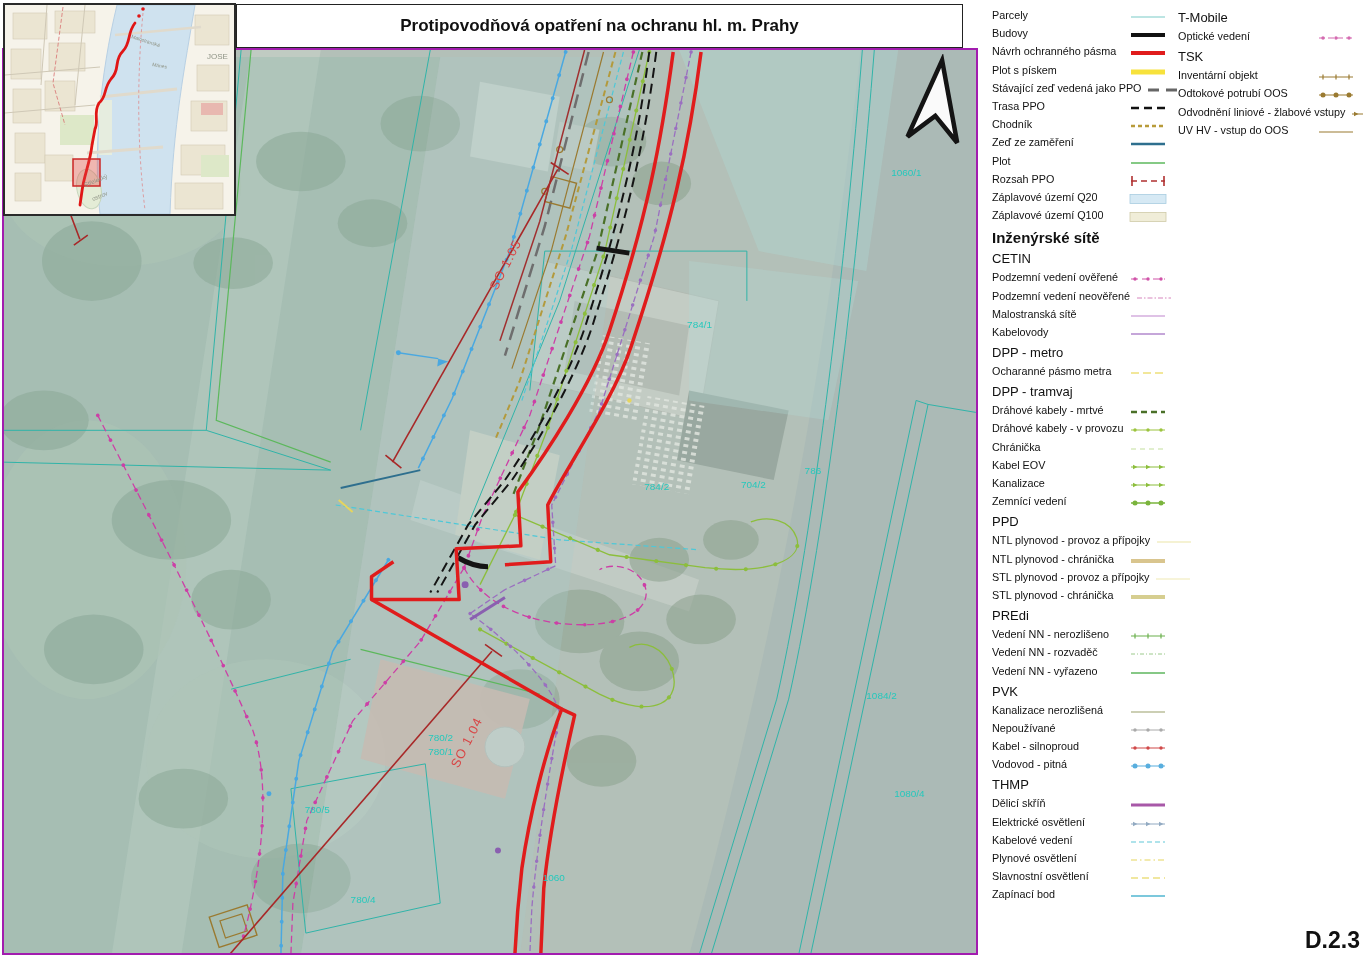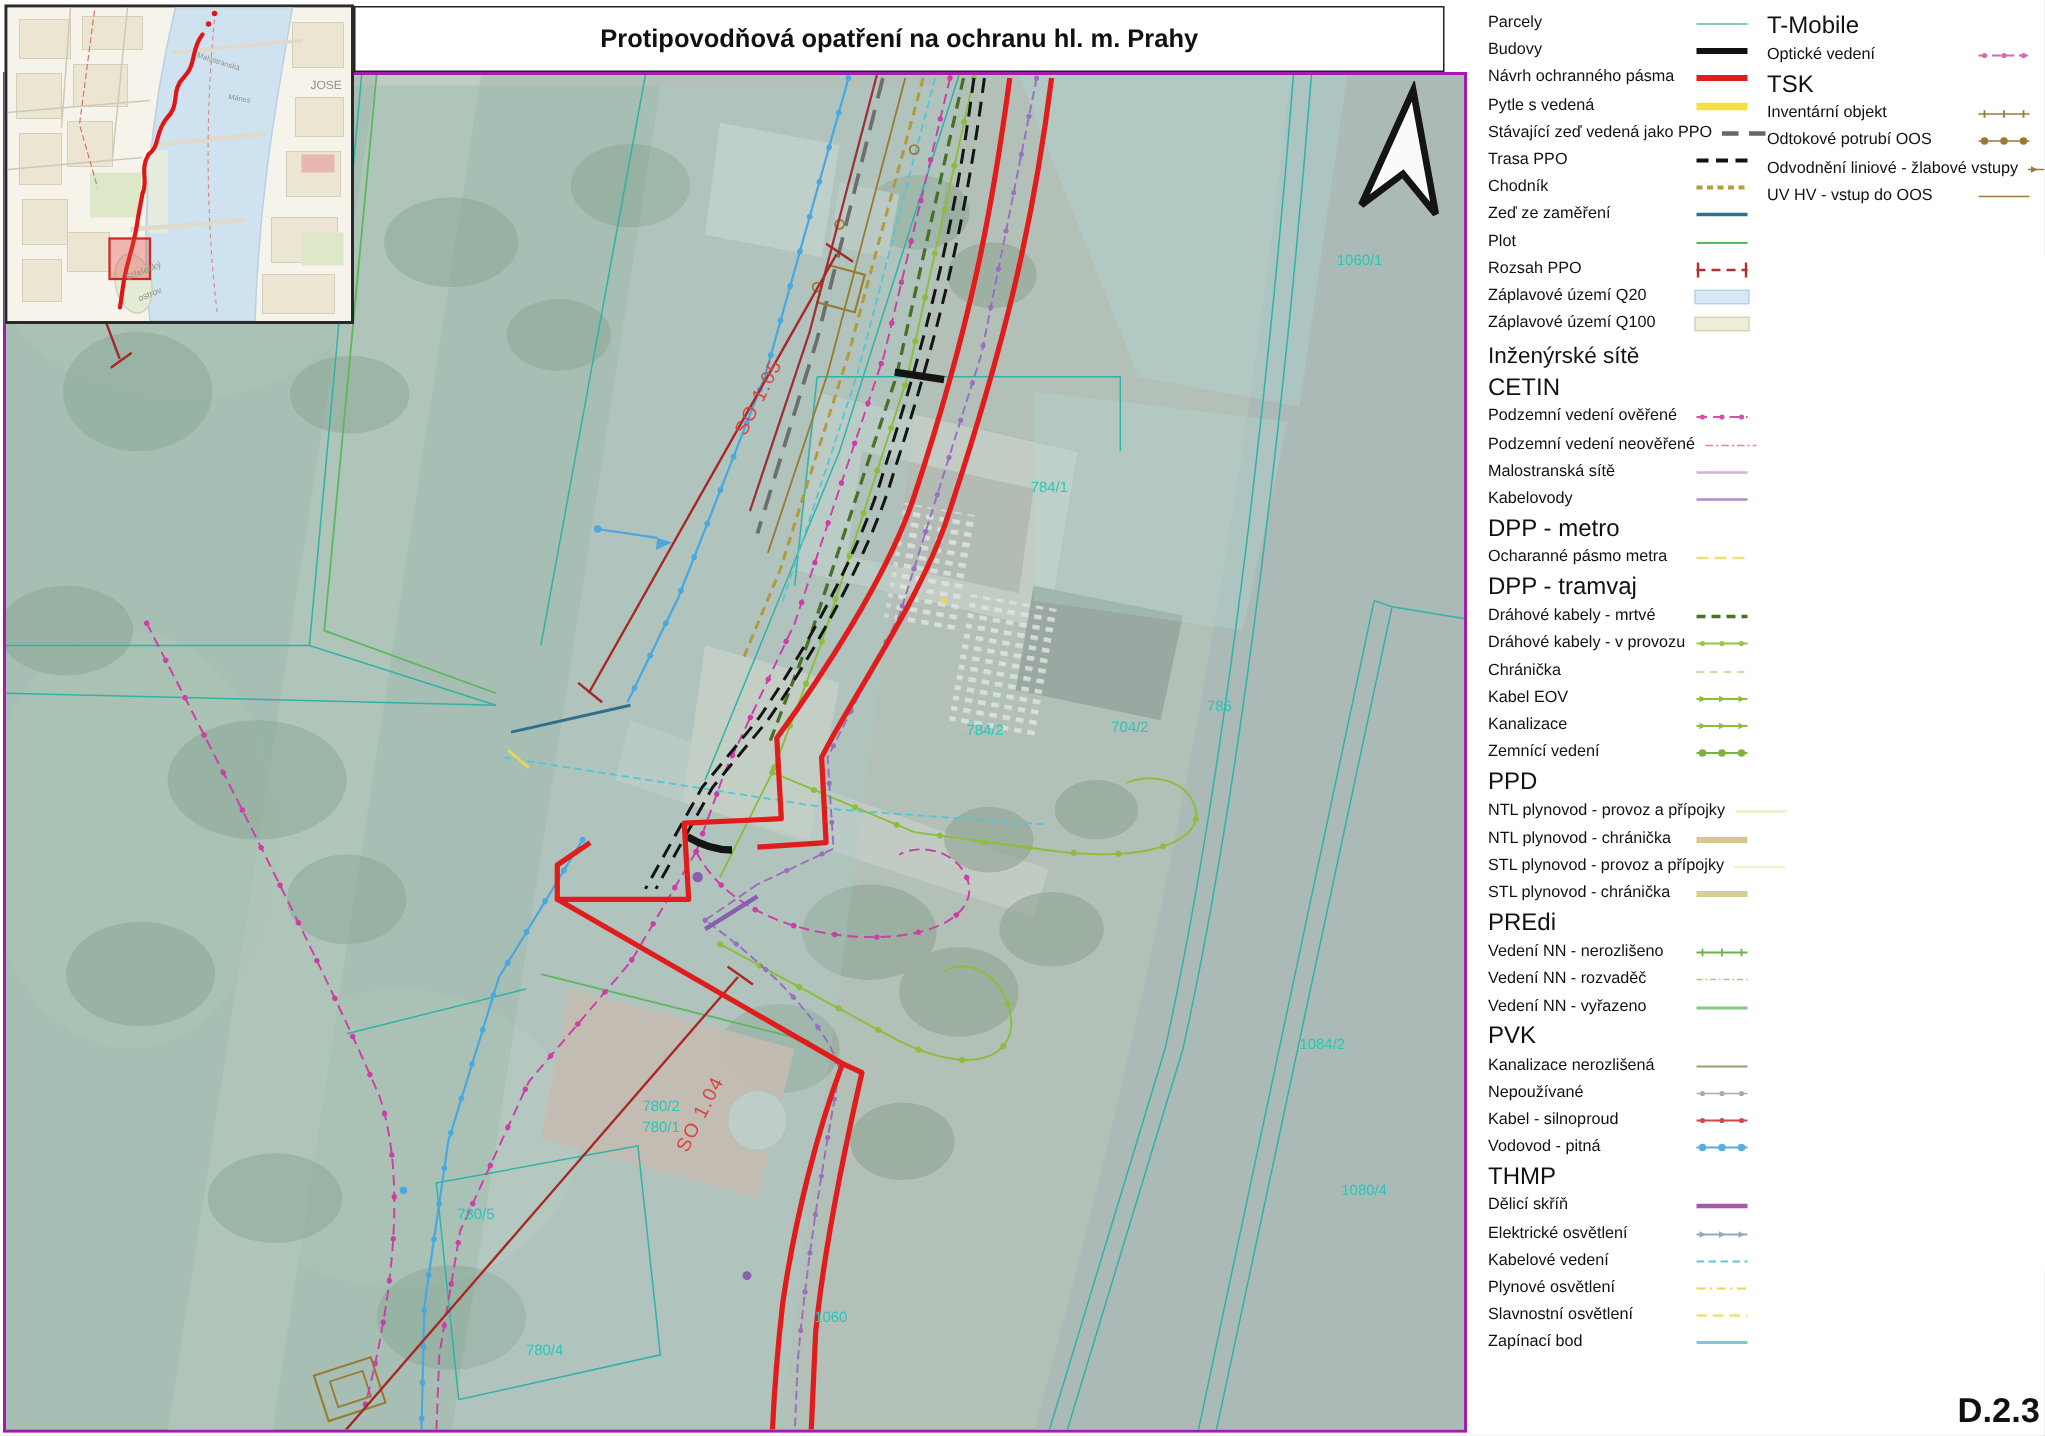--- a/index.html
+++ b/index.html
@@ -19,22 +19,22 @@
          box-sizing:content-box;background:#f6f3ea;z-index:6;}
   
   #north{position:absolute;left:898px;top:54px;z-index:4;}
   
   #legend{position:absolute;left:985px;top:0;width:378px;height:957px;background:#fff;}
   #legend-left{position:absolute;left:7px;top:6px;width:176px;}
   #legend-right{position:absolute;left:193px;top:6px;width:178px;}
   .lg-row{height:18.2px;display:flex;align-items:center;justify-content:space-between;}
   .lg-lb{font-size:10.8px;white-space:nowrap;}
   .lg-sw{flex:none;width:40px;height:12px;margin-left:4px;}
-  .lg-h{height:19px;font-size:16px;display:flex;align-items:center;margin-top:2px;}
-  .lg-bh{height:20px;font-size:15px;font-weight:normal;display:flex;align-items:center;margin-top:3px;text-align:center;}
+  .lg-h{height:19px;font-size:13px;display:flex;align-items:center;margin-top:2px;}
+  .lg-bh{height:20px;font-size:15px;font-weight:bold;display:flex;align-items:center;margin-top:3px;text-align:center;}
   #sheet-no{position:absolute;left:1305px;top:927px;font-size:23px;font-weight:bold;}
   
   .parcel-label{fill:#25c8bc;font:10px "Liberation Sans",sans-serif;}
   .so-label{fill:#d84545;font:13px "Liberation Sans",sans-serif;letter-spacing:1px;}
   .inset-label{fill:#8f9486;font-family:"Liberation Sans",sans-serif;}
 </style>
 </head>
 <body>
 
 <div id="sheet">
@@ -308,21 +308,21 @@
               <line x1="3" y1="6" x2="37" y2="6" stroke="#111111" stroke-width="4"></line>
             </svg></span>
         </div>
         <div class="lg-row">
           <span class="lg-lb">Návrh ochranného pásma</span>
           <span class="lg-sw"><svg width="40" height="12">
               <line x1="3" y1="6" x2="37" y2="6" stroke="#e01c1c" stroke-width="4"></line>
             </svg></span>
         </div>
         <div class="lg-row">
-          <span class="lg-lb">Pytle s vedená</span>
+          <span class="lg-lb">Plot s pískem</span>
           <span class="lg-sw"><svg width="40" height="12">
               <line x1="3" y1="6" x2="37" y2="6" stroke="#f7e23c" stroke-width="5"></line>
             </svg></span>
         </div>
         <div class="lg-row">
           <span class="lg-lb">Stávající zeď vedená jako PPO</span>
           <span class="lg-sw"><svg width="40" height="12">
               <line x1="3" y1="6" x2="37" y2="6" stroke="#666666" stroke-width="3" stroke-dasharray="11,7"></line>
             </svg></span>
         </div>

